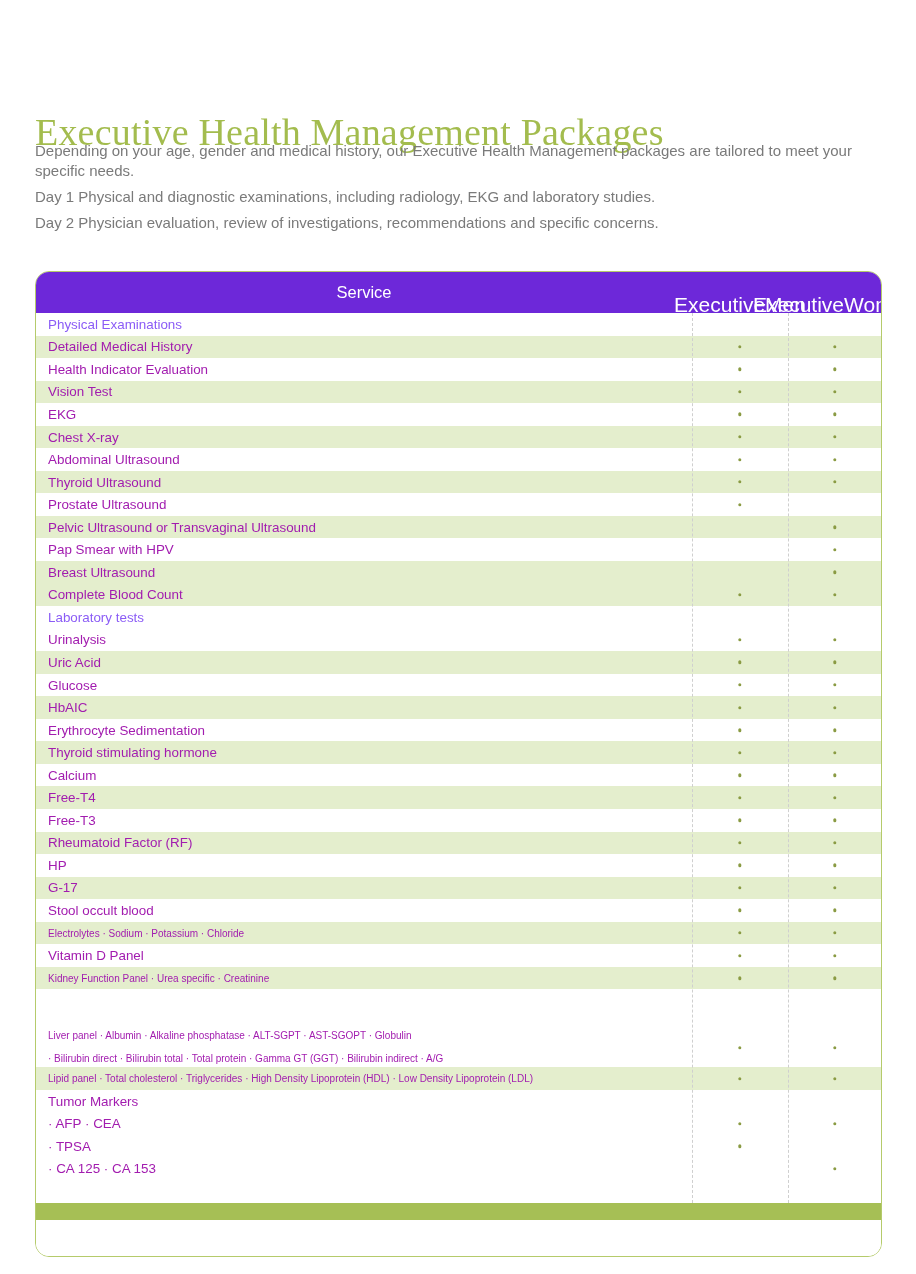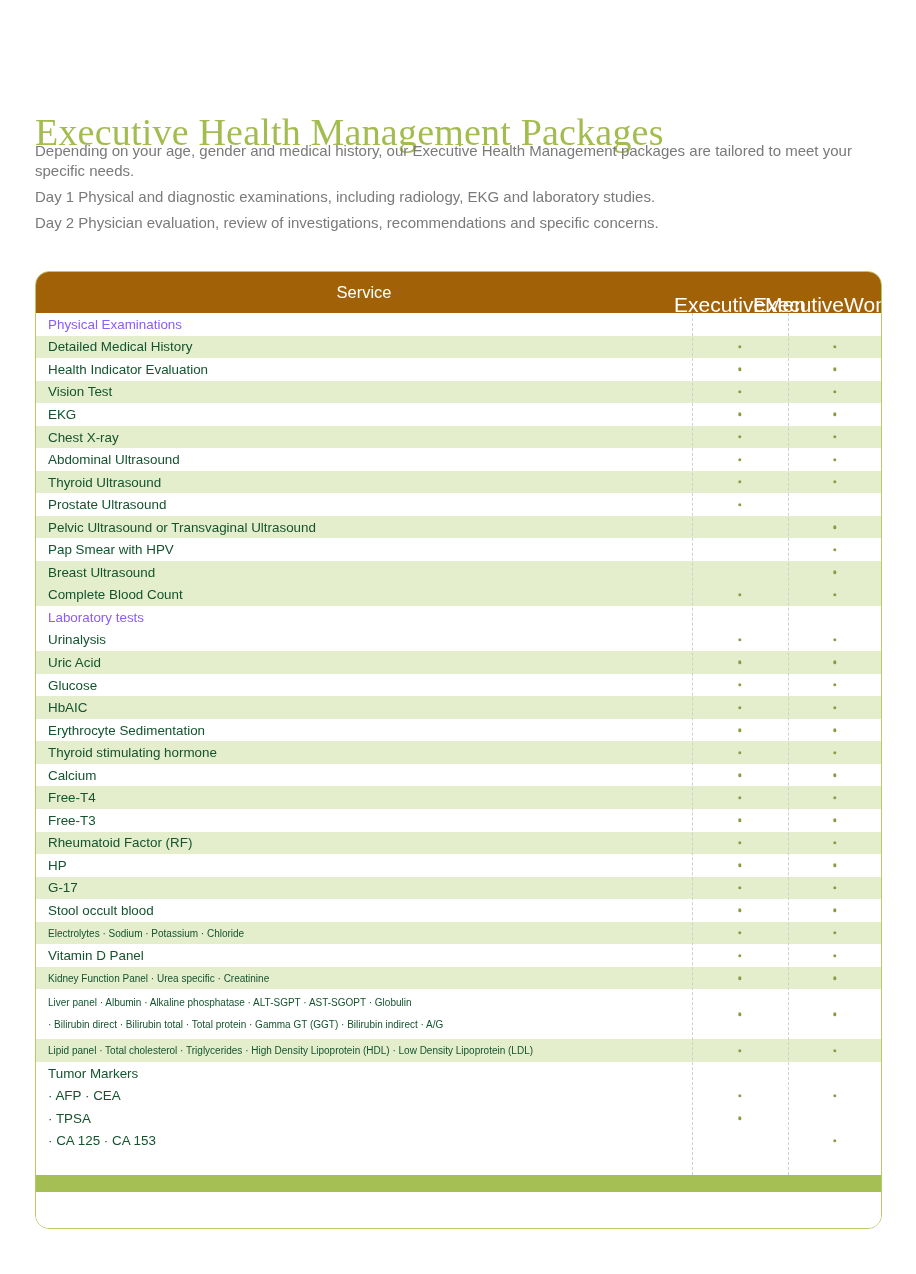--- a/index.html
+++ b/index.html
@@ -43,21 +43,21 @@
     position: absolute;
     left: 35px; top: 271px;
     width: 847px;
     border: 1.5px solid #B5CB6B;
     border-radius: 14px;
     background: #ffffff;
     overflow: hidden;
   }
 
   .thead {
-    background: #a16207;
+    background: #6d28d9;
     height: 41px;
     position: relative;
     color: #ffffff;
   }
   .thead .svc {
     position: absolute;
     left: 0; top: 0;
     width: 656px; height: 41px;
     display: flex; align-items: center; justify-content: center;
     font-size: 16.5px;
@@ -83,21 +83,21 @@
   }
   .row.alt { background: #E4EECD; }
   .row.plain { background: #ffffff; }
 
   .row .label {
     position: absolute;
     left: 12px; top: 0;
     height: 100%;
     display: flex; align-items: center;
     font-size: 13.4px;
-    color: #14532d;
+    color: #a21caf;
     white-space: nowrap;
   }
   .row.section .label { color: #8b5cf6; }
   .row .label.small { font-size: 10px; }
 
   .cell {
     position: absolute;
     top: 0; height: 100%;
   }
   .cell.m { left: 656px; width: 96px; }
@@ -106,21 +106,21 @@
   .dot {
     position: absolute;
     left: 50%; top: 50%;
     transform: translate(-50%, -50%);
     width: 3.4px; height: 3.4px;
     border-radius: 50%;
     background: #8A9B43;
   }
 
   
-  .row.tall2 { height: 50px; }
+  .row.tall2 { height: 39px; margin-top: 39px; }
   .row.tall2 .label, .row.tall4 .label {
     align-items: flex-start;
     flex-direction: column;
     justify-content: center;
   }
   .row .lines { display: flex; flex-direction: column; justify-content: center; height: 100%; }
   .row .lines span { display: block; line-height: 22.5px; white-space: nowrap; }
 
   
   .vsep {

